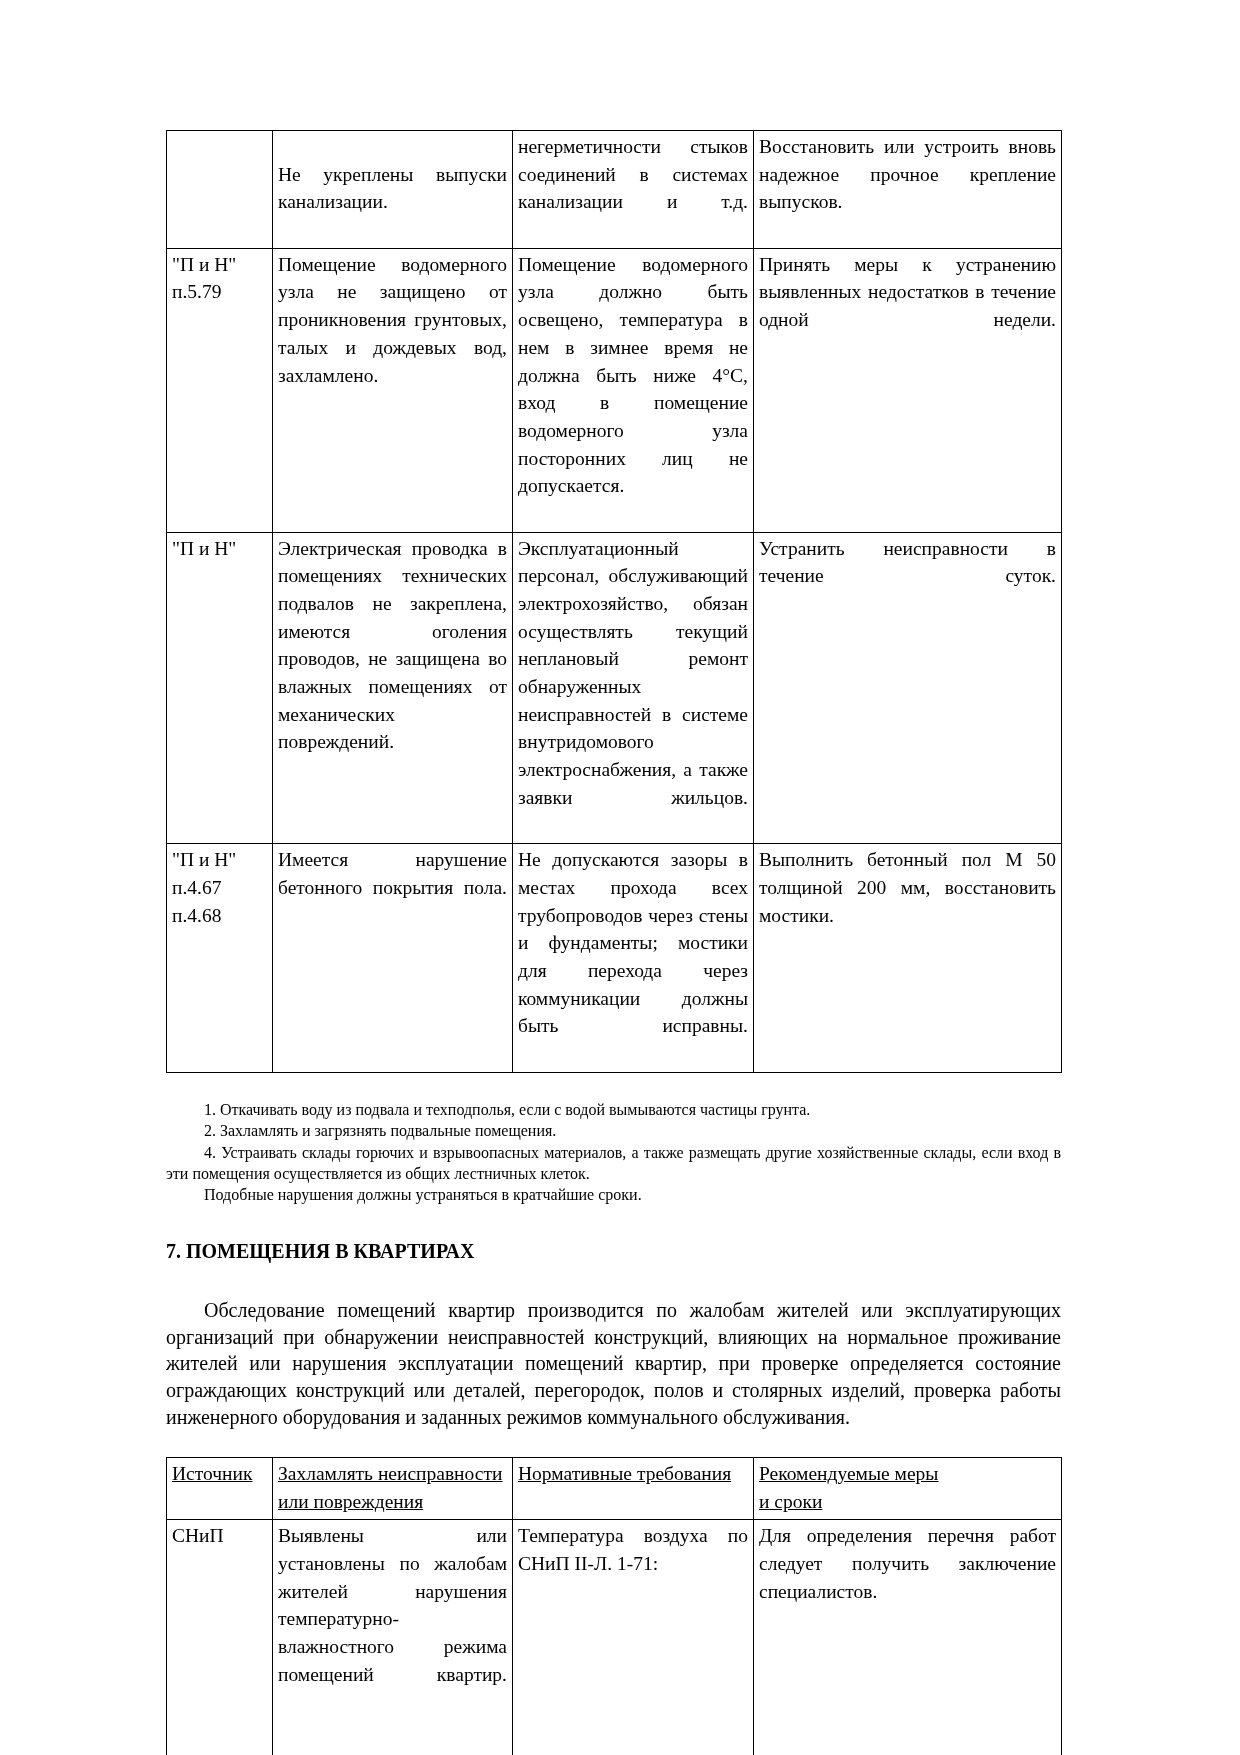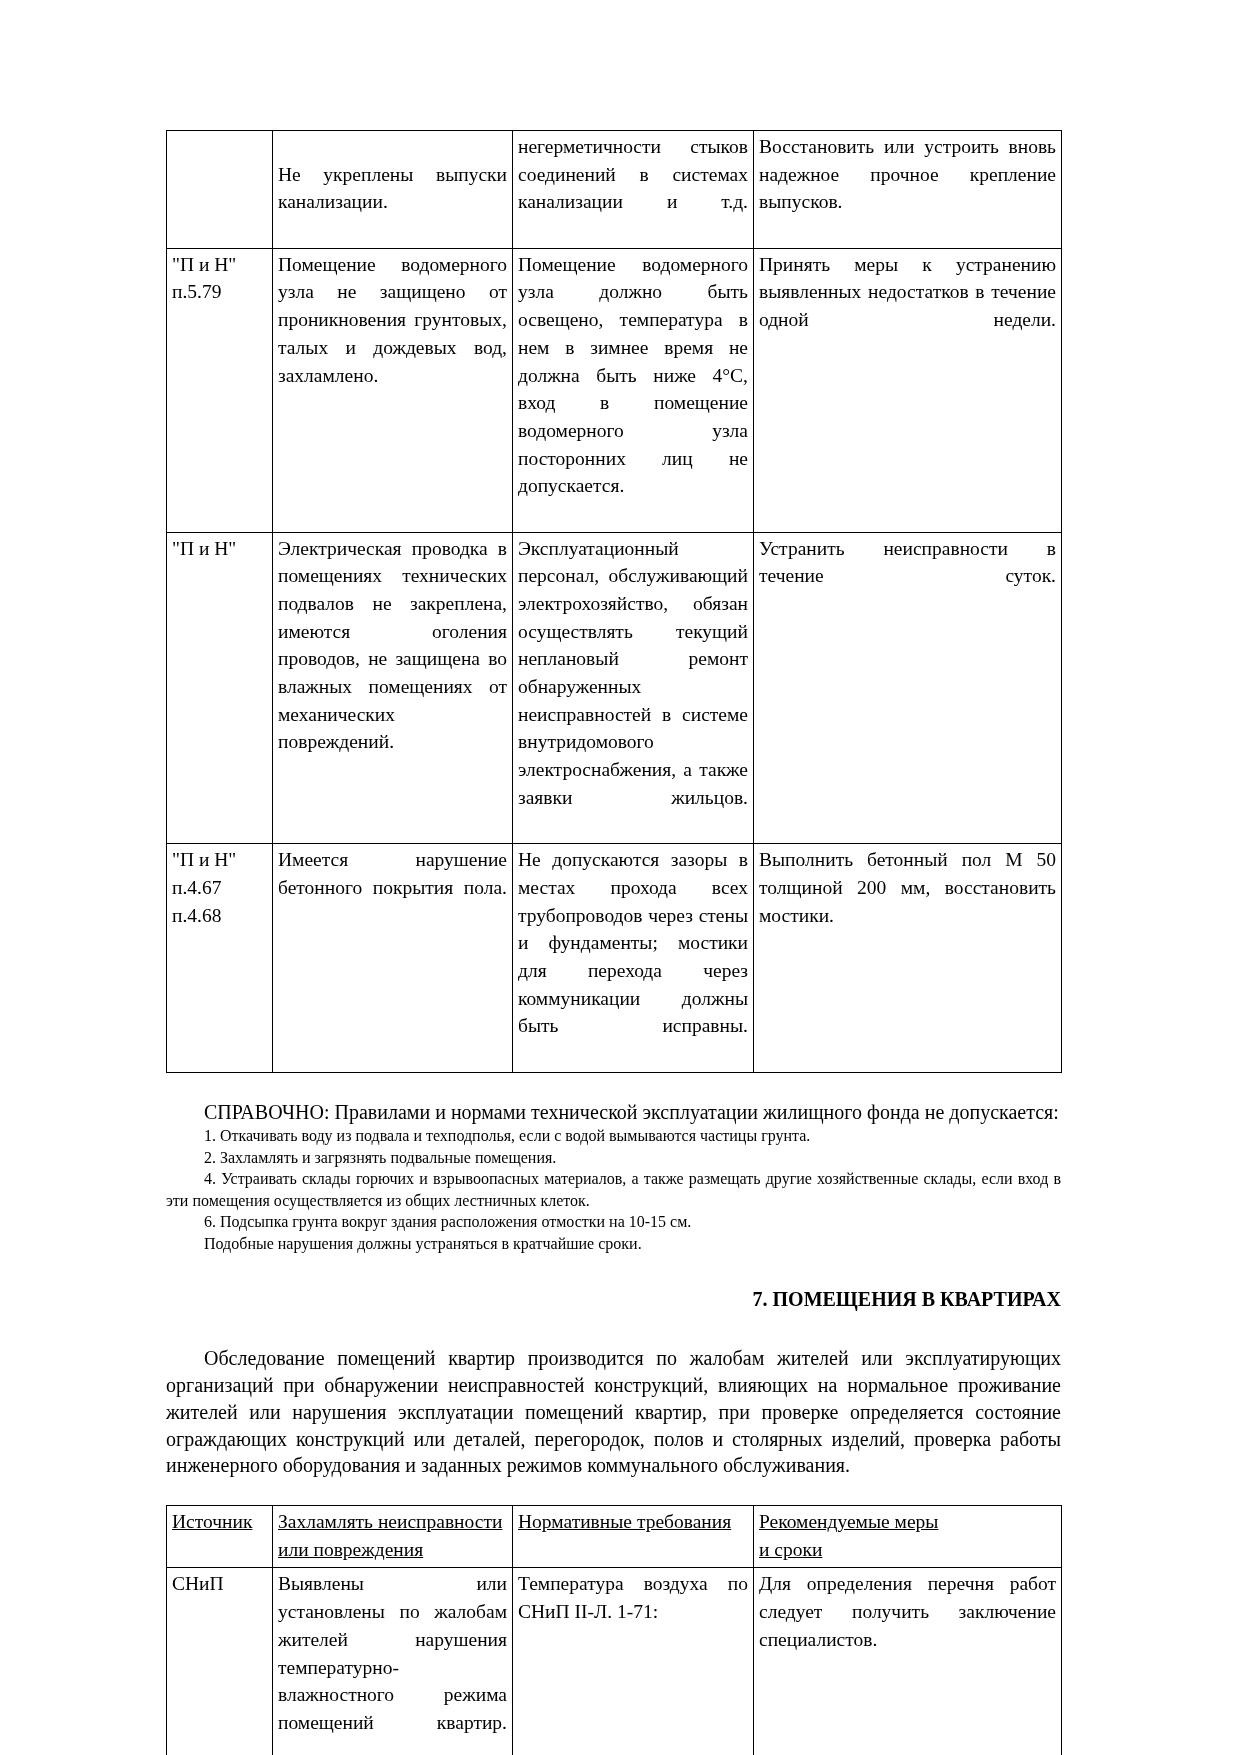--- a/index.html
+++ b/index.html
@@ -82,21 +82,21 @@
   }
   .list-item {
     font-size: 16px;
     line-height: 1.34;
     text-align: justify;
     text-justify: inter-word;
     margin: 0;
     text-indent: 38px;
   }
   .section-title {
-    text-align: right;
+    text-align: left;
     font-weight: bold;
     font-size: 20px;
     margin: 34px 0 0 0;
   }
   .spacer-md { height: 26px; }
   .spacer-lg { height: 34px; }
 </style>
 </head>
 <body>
 
@@ -170,25 +170,23 @@
           <td>
             <p class="j">Выполнить бетонный пол М 50 толщиной 200 мм, восстановить мостики.</p>
           </td>
         </tr>
       </tbody>
     </table>
 
     <div class="spacer-md"></div>
 
     <div>
-      <p class="para">СПРАВОЧНО: Правилами и нормами технической эксплуатации жилищного фонда не допускается:</p>
       <p class="list-item">1. Откачивать воду из подвала и техподполья, если с водой вымываются частицы грунта.</p>
       <p class="list-item">2. Захламлять и загрязнять подвальные помещения.</p>
       <p class="list-item">4. Устраивать склады горючих и взрывоопасных материалов, а также размещать другие хозяйственные склады, если вход в эти помещения осуществляется из общих лестничных клеток.</p>
-      <p class="list-item">6. Подсыпка грунта вокруг здания расположения отмостки на 10-15 см.</p>
       <p class="list-item">Подобные нарушения должны устраняться в кратчайшие сроки.</p>
     </div>
 
     <p class="section-title">7. ПОМЕЩЕНИЯ В КВАРТИРАХ</p>
 
     <div class="spacer-lg"></div>
 
     <p class="para">Обследование помещений квартир производится по жалобам жителей или эксплуатирующих организаций при обнаружении неисправностей конструкций, влияющих на нормальное проживание жителей или нарушения эксплуатации помещений квартир, при проверке определяется состояние ограждающих конструкций или деталей, перегородок, полов и столярных изделий, проверка работы инженерного оборудования и заданных режимов коммунального обслуживания.</p>
 
     <div class="spacer-md"></div>

